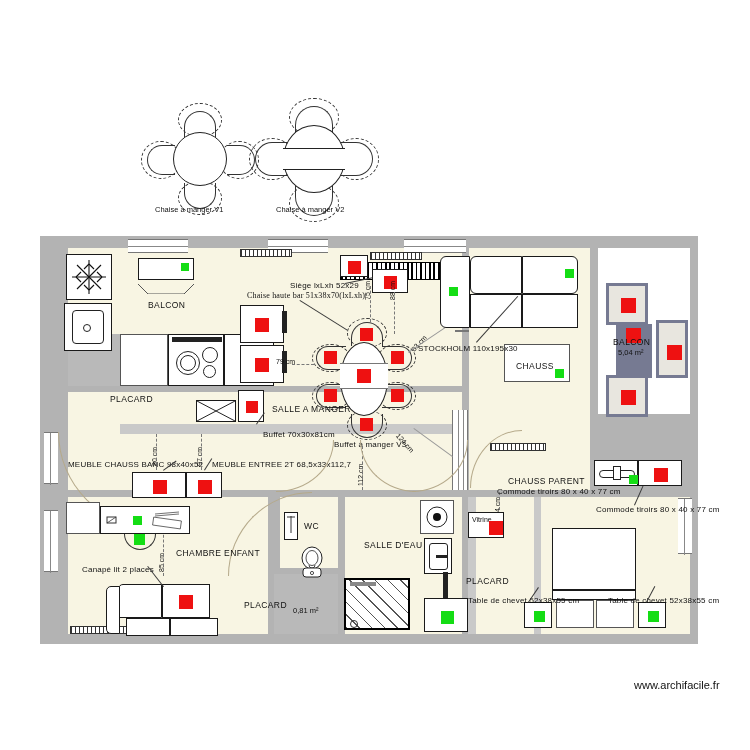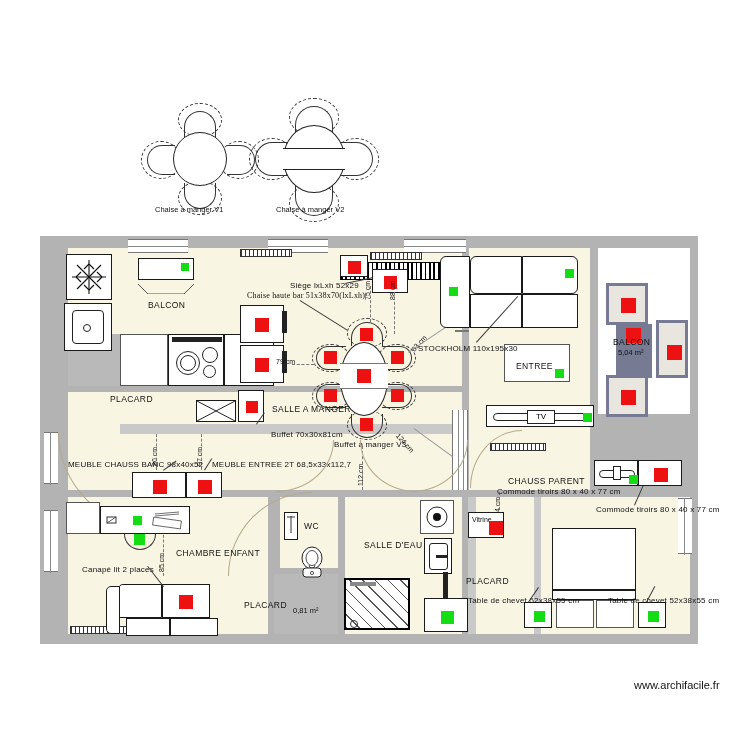--- a/index.html
+++ b/index.html
@@ -197,21 +197,21 @@
   </div>
   <div class="furn" style="left:196px;top:400px;width:40px;height:22px;">
     <svg width="38" height="20" viewBox="0 0 38 20">
         <line x1="0" y1="0" x2="38" y2="20" stroke="#222" stroke-width="1"></line>
         <line x1="38" y1="0" x2="0" y2="20" stroke="#222" stroke-width="1"></line>
       </svg>
   </div>
 
   <div class="lbl" style="left:247px;top:291px;font-family:Liberation Serif, serif;">Chaise haute bar 51x38x70(lxLxh)</div>
   <div class="lead" style="left:300px;top:300px;width:56px;transform:rotate(32deg);"></div>
-  <div class="lbl" style="left:248px;top:430px;padding-left:23px;">Buffet 70x30x81cm</div>
+  <div class="lbl" style="left:240px;top:430px;padding-left:23px;">Buffet 70x30x81cm</div>
   <div class="lead" style="left:256px;top:424px;width:14px;transform:rotate(-55deg);"></div>
 
   <div class="piano" style="left:340px;top:262px;width:100px;height:18px;"></div>
   <div class="furn" style="left:340px;top:255px;width:28px;height:22px;">
     <div class="marker-red" style="left:7px;top:5px;width:13px;height:13px;"></div>
   </div>
   <div class="furn" style="left:372px;top:269px;width:36px;height:24px;">
     <div class="marker-red" style="left:11px;top:6px;width:13px;height:13px;"></div>
   </div>
   <div class="lbl" style="left:290px;top:281px;">Siège lxLxh 52x29</div>
@@ -286,27 +286,22 @@
     <div class="marker-green" style="left:42px;top:12px;width:9px;height:9px;"></div>
   </div>
   <div class="furn" style="left:522px;top:294px;width:56px;height:34px;"></div>
   <div class="furn" style="left:440px;top:256px;width:30px;height:72px;border-radius:6px 0 0 6px;">
     <div class="marker-green" style="left:8px;top:30px;width:9px;height:9px;"></div>
   </div>
 
   <div class="furn-l" style="left:504px;top:344px;width:66px;height:38px;">
     <div class="marker-green" style="left:50px;top:24px;width:9px;height:9px;"></div>
   </div>
-  <div class="lbl-room" style="left:516px;top:361px;">ENTREE</div>
-
-  <div class="furn" style="left:486px;top:405px;width:108px;height:22px;">
-    <div class="tvline" style="left:6px;top:7px;width:92px;"></div>
-    <div class="abs" style="left:40px;top:4px;width:28px;height:14px;background:#fff;border:1px solid #222;box-sizing:border-box;text-align:center;font-size:8px;line-height:12px;">TV</div>
-    <div class="marker-green" style="left:96px;top:7px;width:9px;height:9px;"></div>
-  </div>
+  <div class="lbl-room" style="left:516px;top:361px;">CHAUSS</div>
+
 
   <div class="lbl" style="left:418px;top:344px;">STOCKHOLM 110x195x30</div>
   <div class="lead" style="left:476px;top:342px;width:62px;transform:rotate(-48deg);"></div>
 
   <div class="bal-item" style="left:606px;top:283px;width:42px;height:42px;">
     <div class="marker-red" style="left:12px;top:12px;width:15px;height:15px;"></div>
   </div>
   <div class="bal-item2" style="left:616px;top:324px;width:36px;height:54px;">
     <div class="marker-red" style="left:10px;top:4px;width:15px;height:15px;"></div>
   </div>

